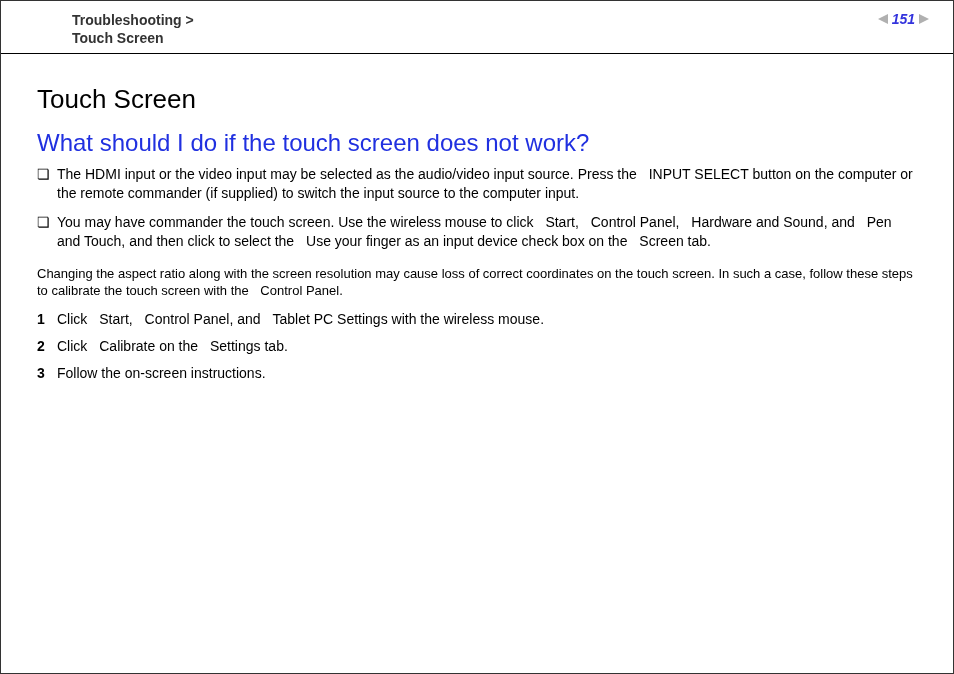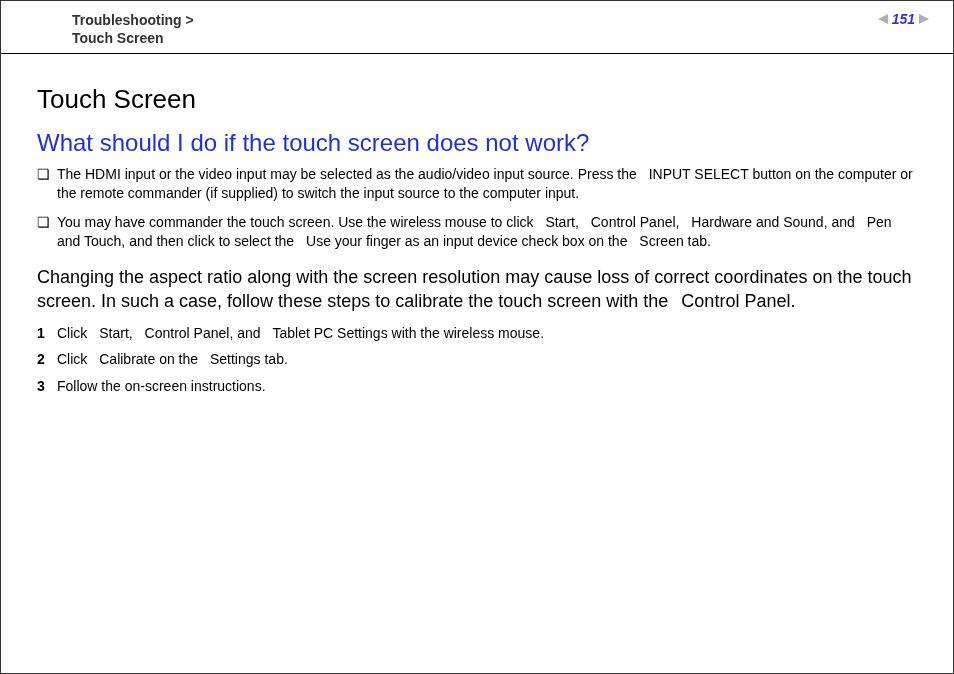--- a/index.html
+++ b/index.html
@@ -82,21 +82,21 @@
     margin-bottom: 10px;
     font-size: 14px;
     line-height: 1.35;
   }
   .bullet-glyph {
     width: 20px;
     flex-shrink: 0;
     font-size: 14px;
   }
   .para {
-    font-size: 18px;
+    font-size: 13px;
     line-height: 1.35;
     margin: 6px 0 10px 0;
   }
   .numlist {
     margin: 0;
     padding: 0;
   }
   .num-item {
     display: flex;
     align-items: flex-start;

